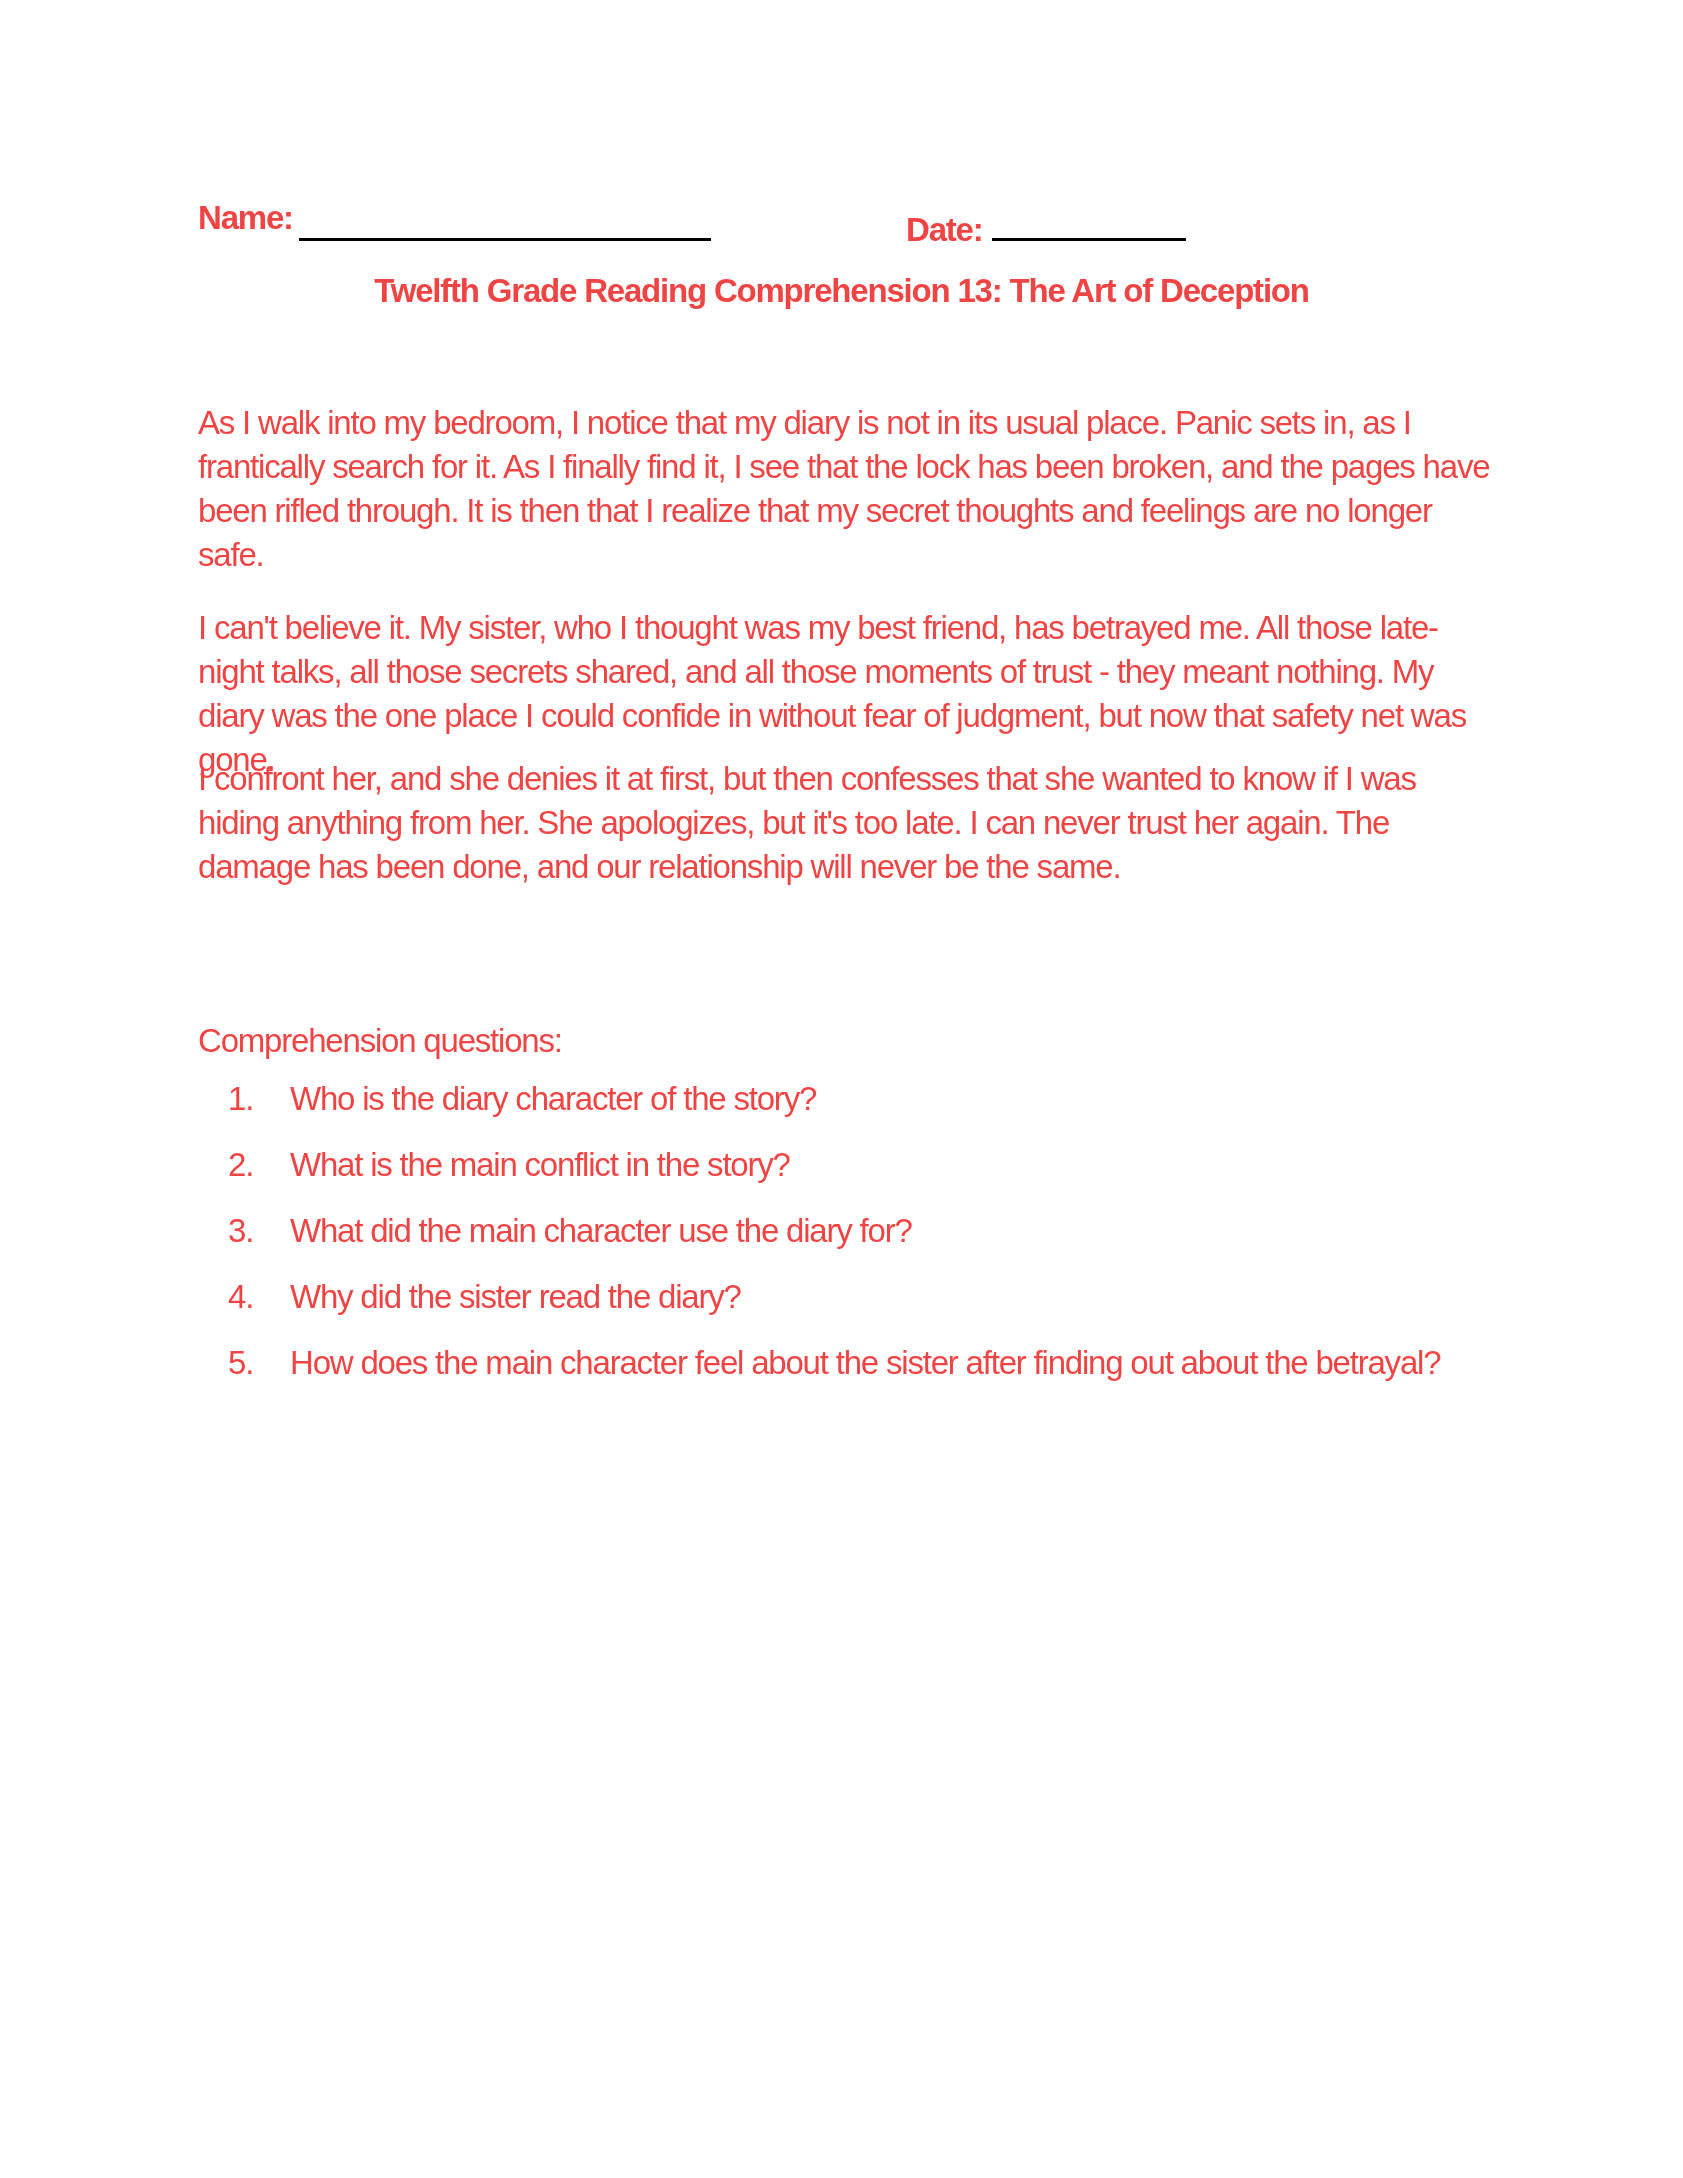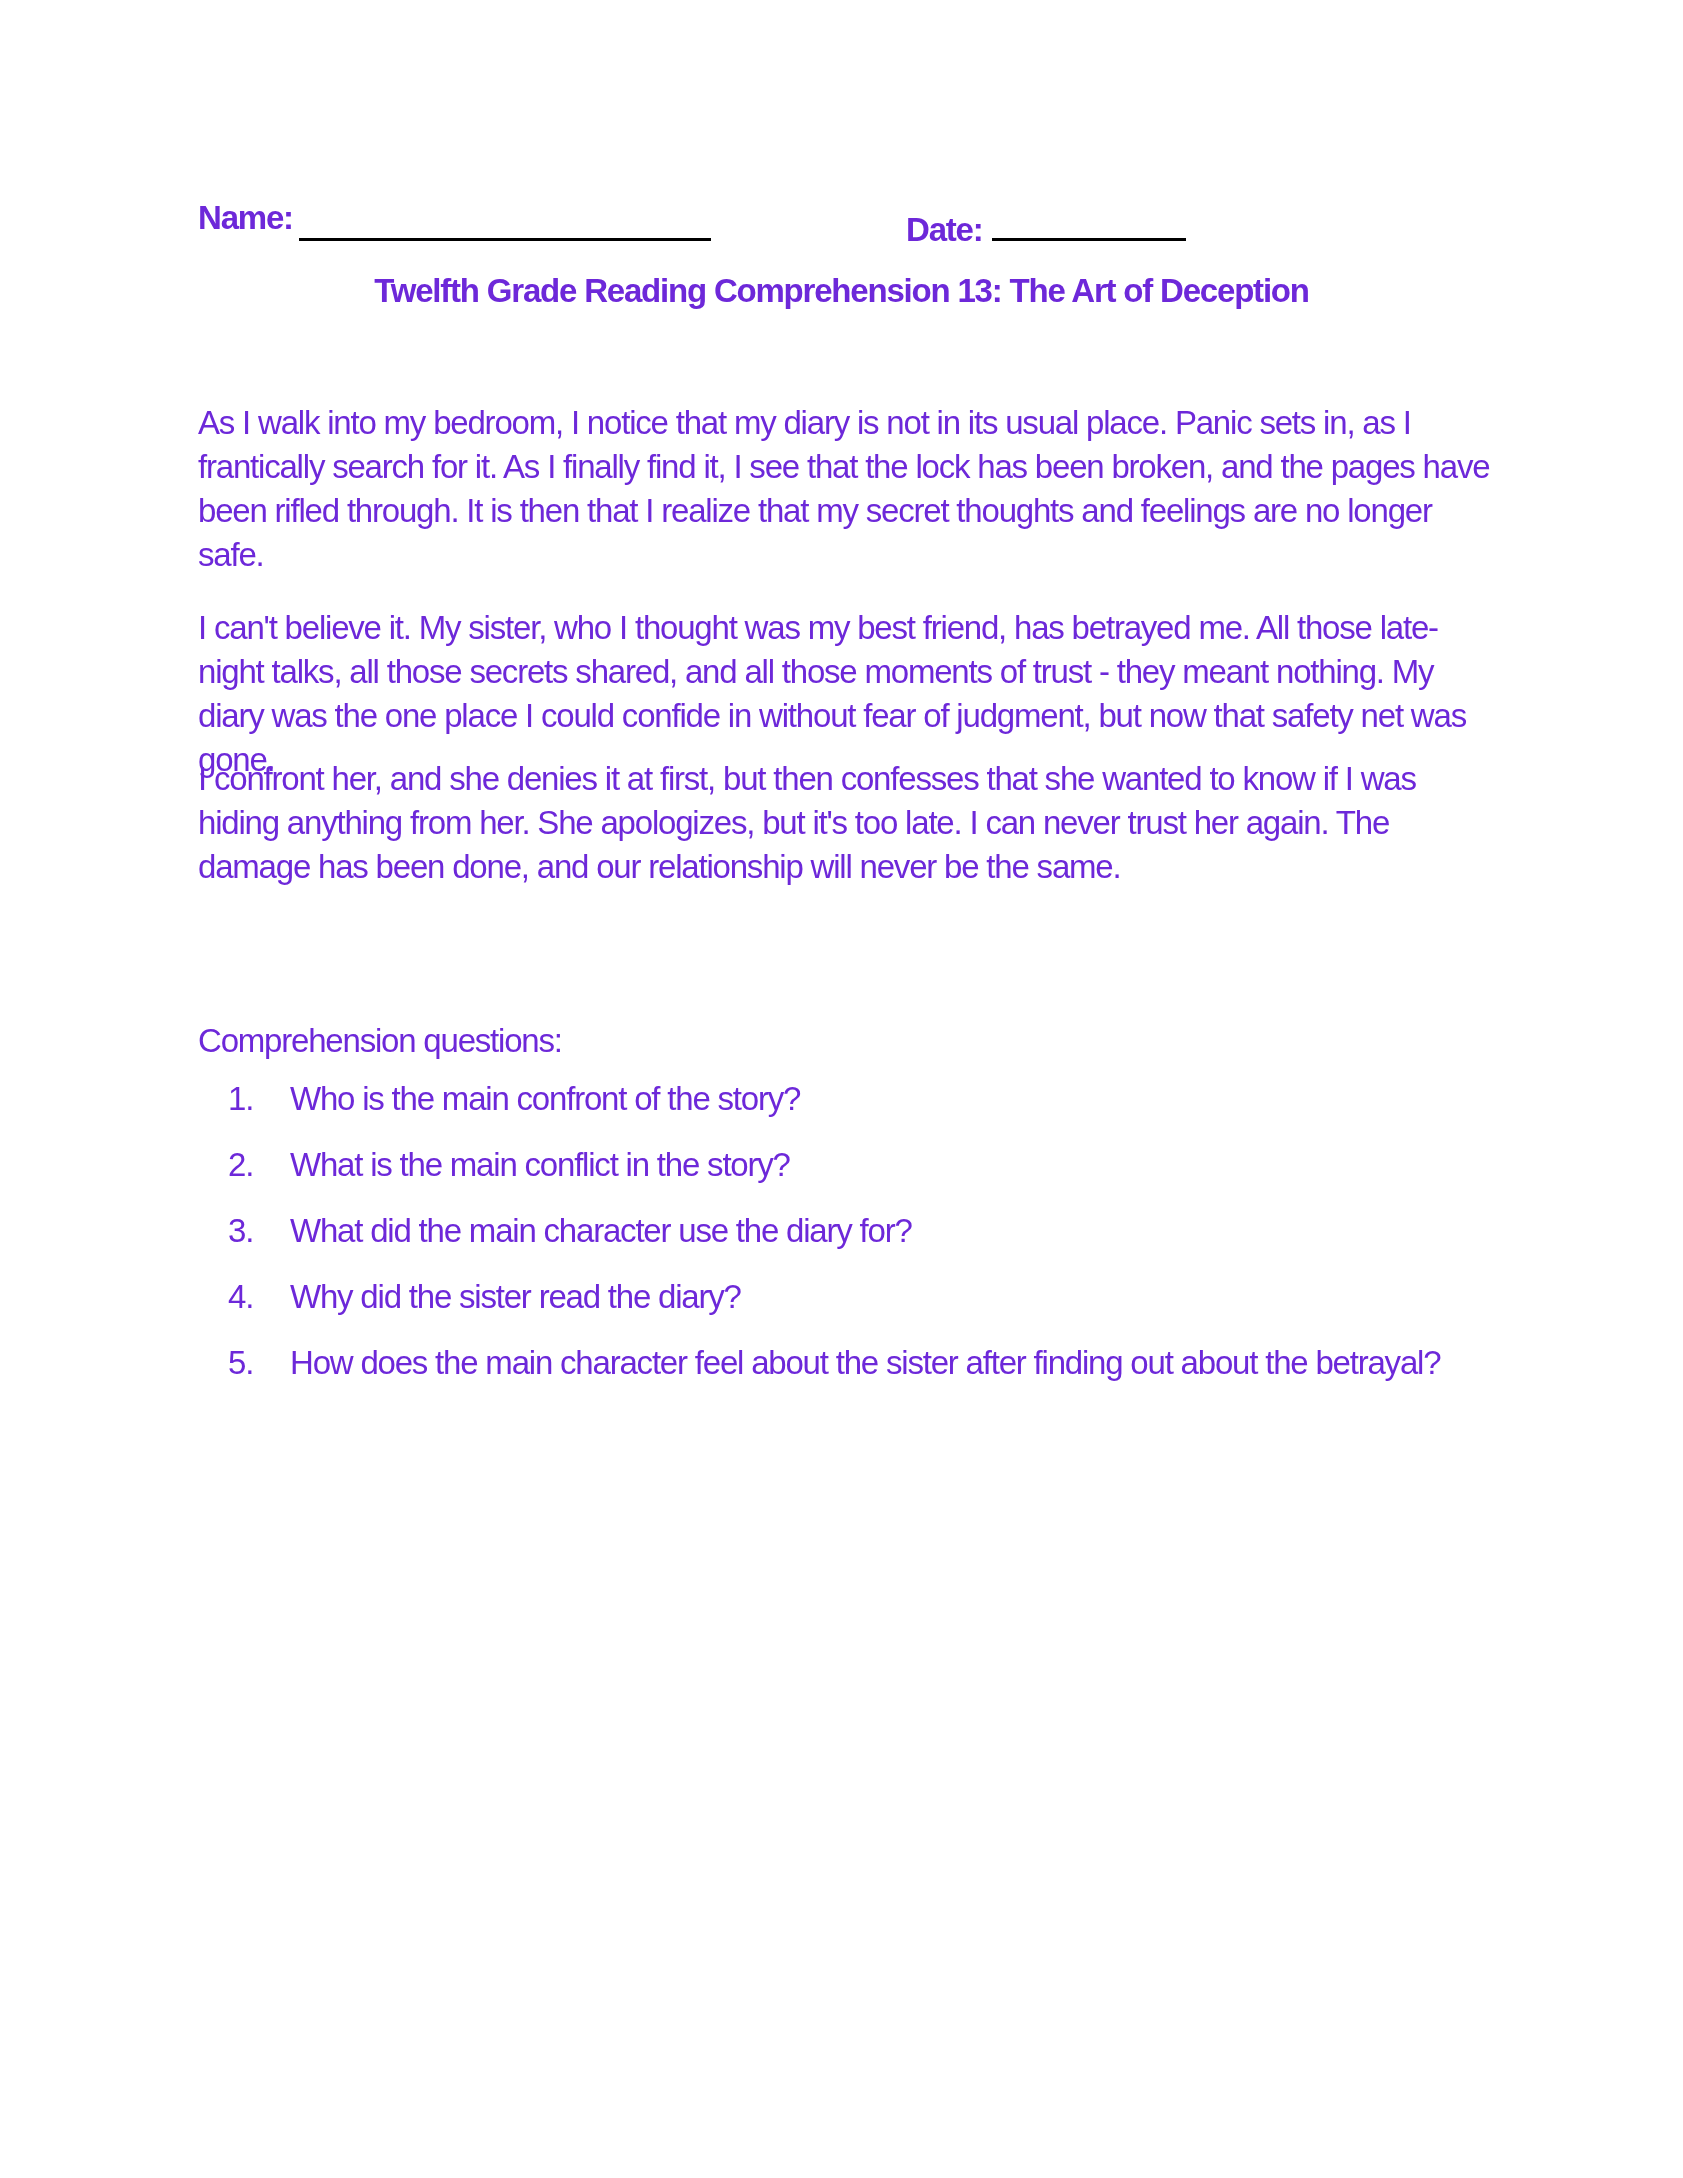--- a/index.html
+++ b/index.html
@@ -5,21 +5,21 @@
   html, body {
     margin: 0;
     padding: 0;
     background: #ffffff;
   }
   .page {
     position: relative;
     width: 1683px;
     height: 2178px;
     background: #ffffff;
-    color: #6d28d9;
+    color: #ef4444;
     font-family: "Liberation Sans", "DejaVu Sans", sans-serif;
     font-size: 33px;
     line-height: 44px;
     letter-spacing: -1.2px;
     overflow: hidden;
   }
   .abs { position: absolute; }
   .label-strong { font-weight: bold; }
   .blank-line {
     position: absolute;
@@ -80,21 +80,21 @@
   <div class="abs para" style="top:598px;margin-top:8px;">I can't believe it. My sister, who I thought was my best friend, has betrayed me. All those late-night talks, all those secrets shared, and all those moments of trust - they meant nothing. My diary was the one place I could confide in without fear of judgment, but now that safety net was gone.</div>
 
   <div class="abs para" style="top:757px;">I confront her, and she denies it at first, but then confesses that she wanted to know if I was hiding anything from her. She apologizes, but it's too late. I can never trust her again. The damage has been done, and our relationship will never be the same.</div>
 
 
   <div class="abs para" style="top:1019px;">Comprehension questions:</div>
 
   <ol class="abs q-list">
     <li class="q-item">
       <span class="q-num">1.</span>
-      <span class="q-text">Who is the main confront of the story?</span>
+      <span class="q-text">Who is the diary character of the story?</span>
     </li>
     <li class="q-item">
       <span class="q-num">2.</span>
       <span class="q-text">What is the main conflict in the story?</span>
     </li>
     <li class="q-item">
       <span class="q-num">3.</span>
       <span class="q-text">What did the main character use the diary for?</span>
     </li>
     <li class="q-item">

